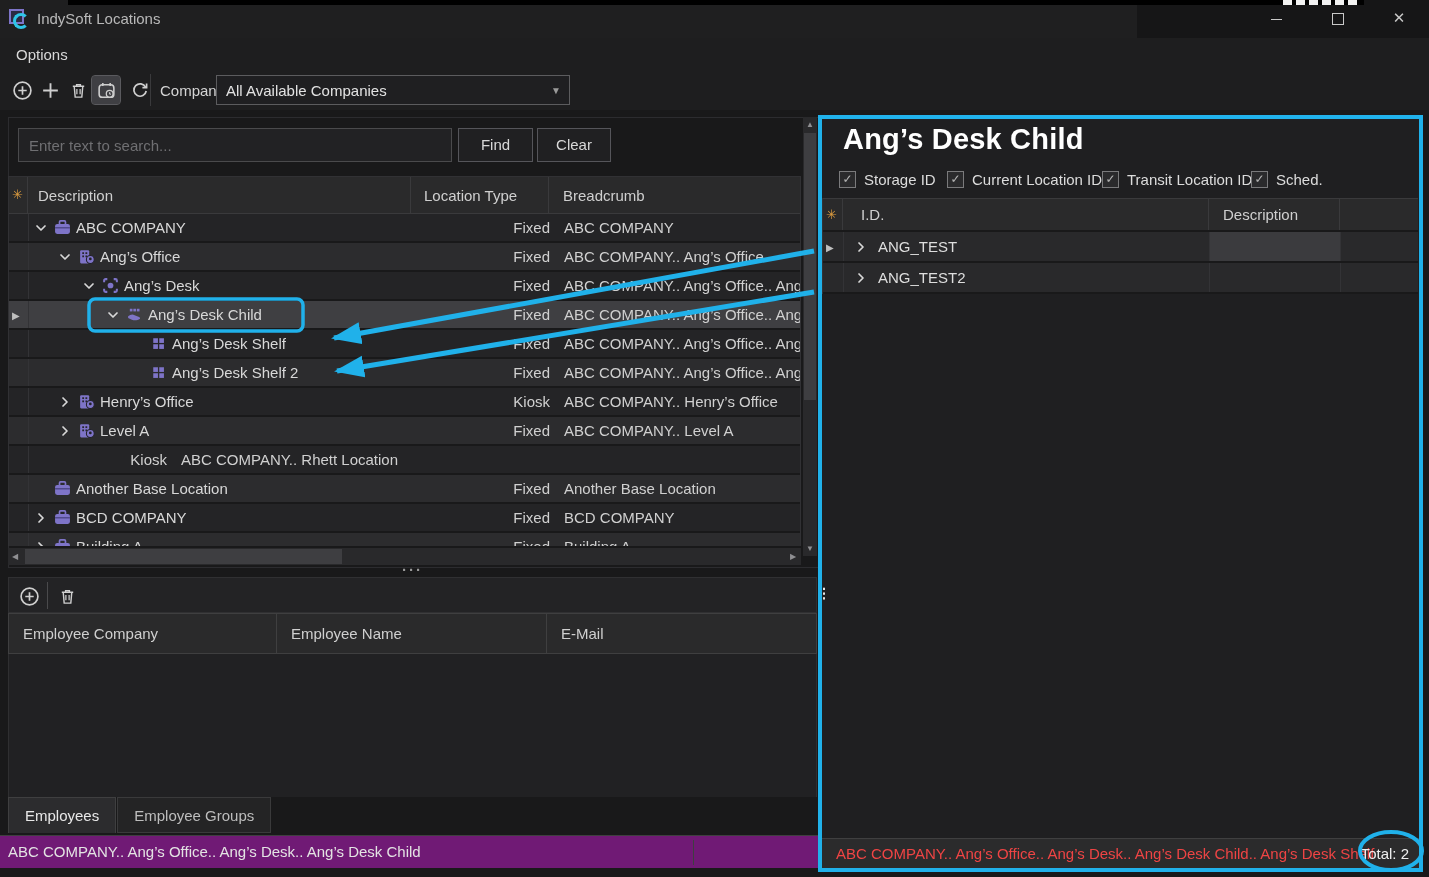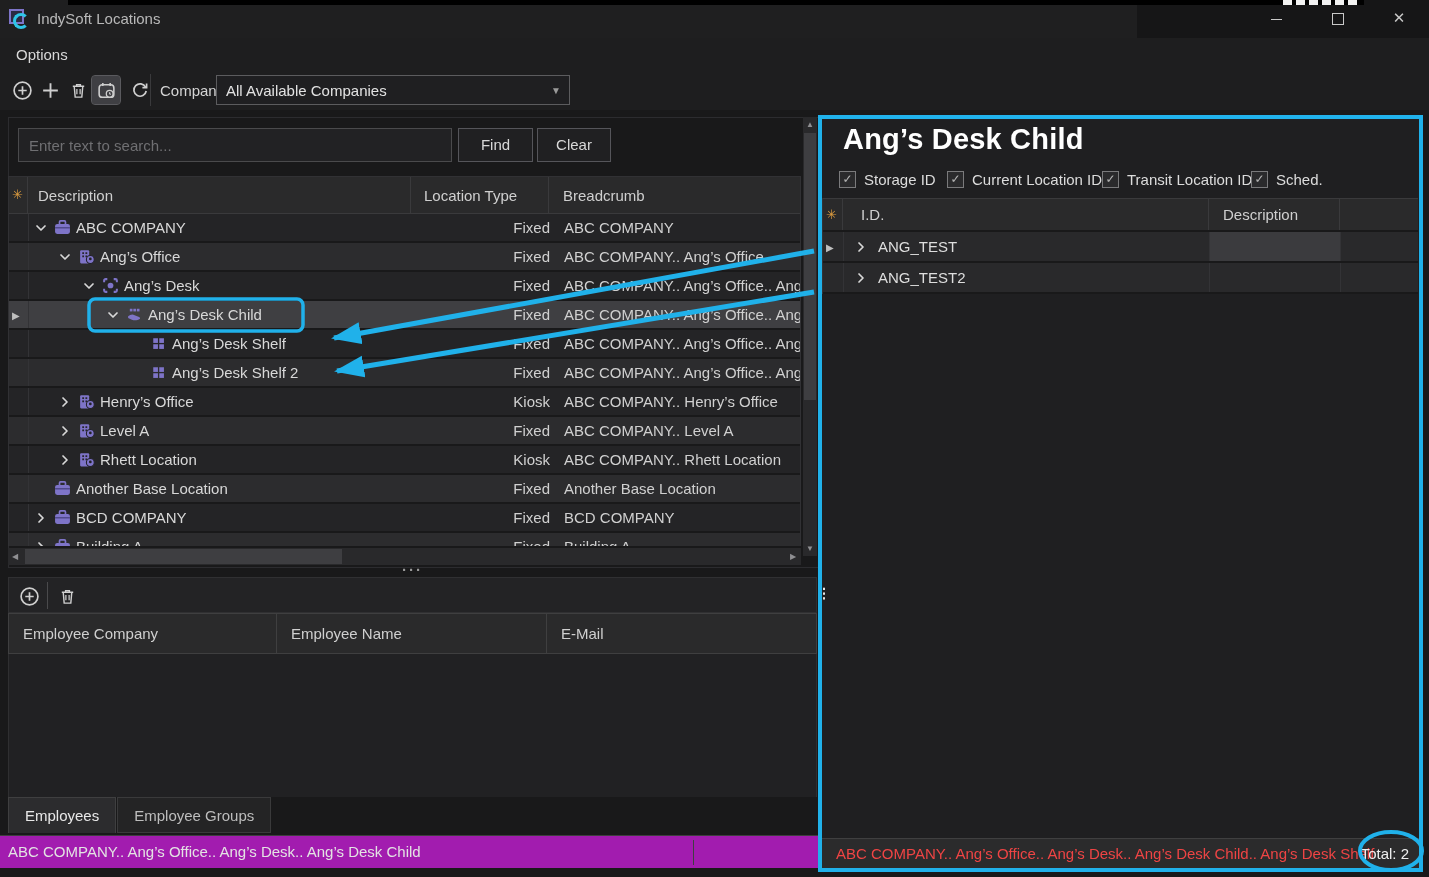--- a/index.html
+++ b/index.html
@@ -86,21 +86,21 @@
               border-top:1px solid #3f3f40;border-bottom:1px solid #3f3f40;box-sizing:border-box;}
   .eh{line-height:39px;font-size:15px;color:#cfcfcf;padding-left:14px;box-sizing:border-box;border-right:1px solid #3f3f40;}
   .eh:first-child{border-left:1px solid #3f3f40;}
   .eh-1{width:269px;} .eh-2{width:270px;} .eh-3{flex:1;border-right:1px solid #3f3f40;}
   .egrid-body{left:8px;top:544px;width:809px;height:143px;background:#212123;
               border-left:1px solid #2f2f31;border-right:1px solid #2f2f31;box-sizing:border-box;}
   .tabs{left:8px;top:687px;height:36px;display:flex;}
   .tab{height:36px;line-height:36px;font-size:15px;padding:0 16px;box-sizing:border-box;border:1px solid #3a3a3b;}
   .tab.active{background:#2c2c2e;color:#e8e8e8;border-color:#3f3f40;border-bottom:none;padding-left:16px;}
   .tab.inactive{background:#242425;color:#bdbdbd;margin-left:1px;}
-  .status-left{left:0;top:725px;width:818px;height:33px;background:#a21caf;border-top:1px solid #3f3f40;box-sizing:border-box;}
+  .status-left{left:0;top:725px;width:818px;height:33px;background:#701a75;border-top:1px solid #3f3f40;box-sizing:border-box;}
   .status-text{position:absolute;left:8px;top:0;height:32px;line-height:32px;font-size:15px;color:#e3e3e3;white-space:nowrap;}
   .status-div{position:absolute;left:693px;top:4px;width:1px;height:25px;background:#3f3f40;}
 
   
   .rpanel{left:818px;top:5px;width:605px;height:757px;box-sizing:border-box;border:4px solid var(--accent);
           background:#1f1f21;}
   .r-title{position:absolute;left:21px;top:4px;font-size:29px;font-weight:bold;color:#fff;letter-spacing:.2px;}
   .cbx-row{position:absolute;left:0;top:52px;width:100%;height:22px;}
   .cbx{position:absolute;top:0;display:flex;align-items:center;gap:8px;}
   .cbx-box{width:17px;height:17px;box-sizing:border-box;border:1px solid #7a7a7c;background:#2a2a2c;
@@ -376,39 +376,20 @@
                   <circle cx="11.6" cy="10.3" r="1.3" fill="#222228"></circle>
                 </svg>
               </span>
               <span class="tlabel">Level A</span>
             </div>
             <div class="t-type">Fixed</div>
             <div class="t-crumb">ABC COMPANY.. Level A</div>
           </div>
           <div class="trow">
             <div class="t-ind"></div>
-            <div class="t-desc" style="padding-left: 27px;">
-              <span class="chev">
-                <svg width="14" height="14" viewBox="0 0 14 14">
-                  <path d="M5 3l4 4-4 4" stroke="#d8d8d8" stroke-width="1.7" fill="none" stroke-linecap="round" stroke-linejoin="round"></path>
-                </svg>
-              </span>
-              <span class="ticon">
-                <svg width="17" height="17" viewBox="0 0 16 16">
-                  <rect x="2" y="2" width="8.5" height="12.5" rx="1" fill="#7e74c8"></rect>
-                  <rect x="4" y="4" width="1.7" height="1.7" fill="#26262c"></rect>
-                  <rect x="7" y="4" width="1.7" height="1.7" fill="#26262c"></rect>
-                  <rect x="4" y="7" width="1.7" height="1.7" fill="#26262c"></rect>
-                  <rect x="7" y="7" width="1.7" height="1.7" fill="#26262c"></rect>
-                  <circle cx="11.6" cy="10.8" r="3.7" fill="#7e74c8" stroke="#222228" stroke-width="1"></circle>
-                  <circle cx="11.6" cy="10.3" r="1.3" fill="#222228"></circle>
-                </svg>
-              </span>
-              <span class="tlabel">Rhett Location</span>
-            </div>
             <div class="t-type">Kiosk</div>
             <div class="t-crumb">ABC COMPANY.. Rhett Location</div>
           </div>
           <div class="trow alt">
             <div class="t-ind"></div>
             <div class="t-desc" style="padding-left: 3px;">
               <span class="chev"></span>
               <span class="ticon">
                 <svg width="17" height="17" viewBox="0 0 16 16">
                   <rect x="1" y="4.6" width="14" height="9.4" rx="2" fill="#7e74c8"></rect>

